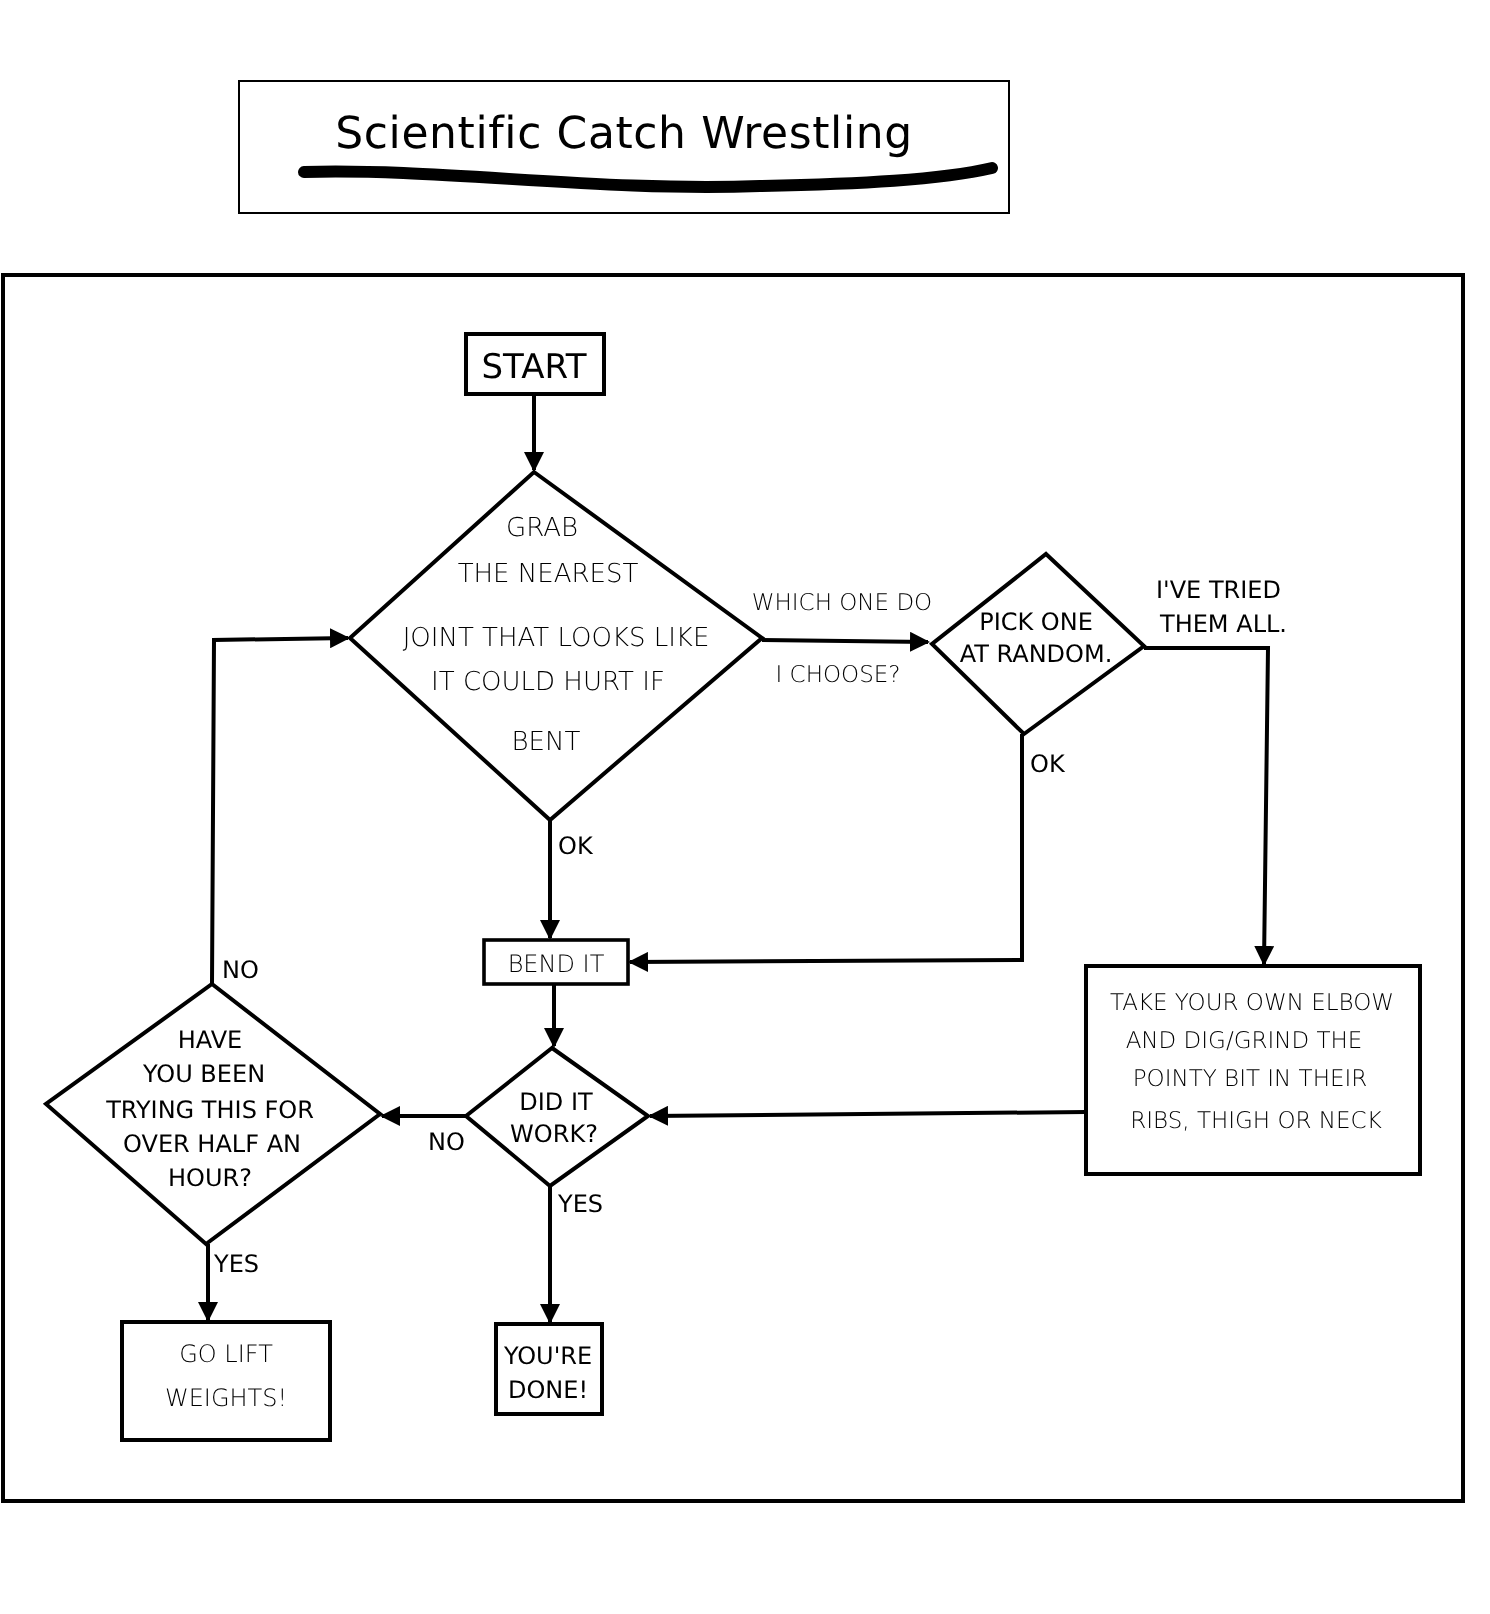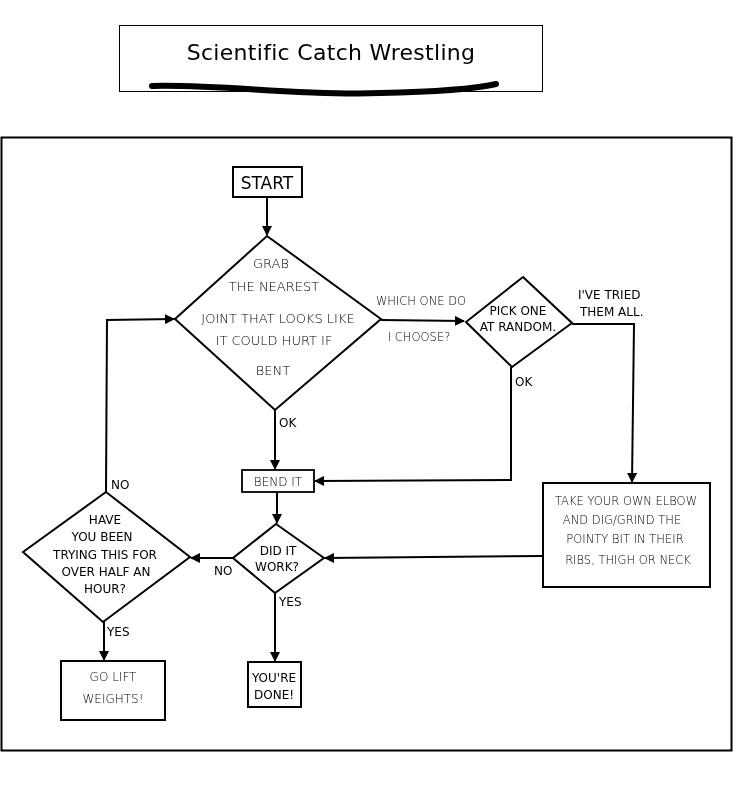--- a/index.html
+++ b/index.html
@@ -1,17 +1,17 @@
 <!DOCTYPE html>
 <html><head>
   <meta charset="utf-8">
   <style>
     html, body { margin: 0; padding: 0; background: #ffffff; }
     body { width: 745px; height: 807px; position: relative; overflow: hidden; font-family: "DejaVu Sans", sans-serif; color: #000; }
-    .title-box { position: absolute; left: 119px; top: 25px; width: 424px; height: 67px; border: 1px solid #000; box-sizing: border-box; }
+    .title-box { position: absolute; left: 119px; top: 40px; width: 386px; height: 67px; border: 1px solid #000; box-sizing: border-box; }
     .title-text { position: absolute; left: 0; right: 0; top: 14px; text-align: center; font-family: "DejaVu Sans", sans-serif; font-size: 22px; letter-spacing: 0.3px; font-weight: normal; }
     svg { position: absolute; left: 0; top: 0; }
     .lbl { font-family: "DejaVu Sans", sans-serif; fill: #000; }
     .thin { font-family: "DejaVu Sans", sans-serif; font-weight: 200; fill: #000; }
   </style>
 </head>
 <body>
 
 <div class="title-box">
   <div class="title-text">Scientific Catch Wrestling</div>

